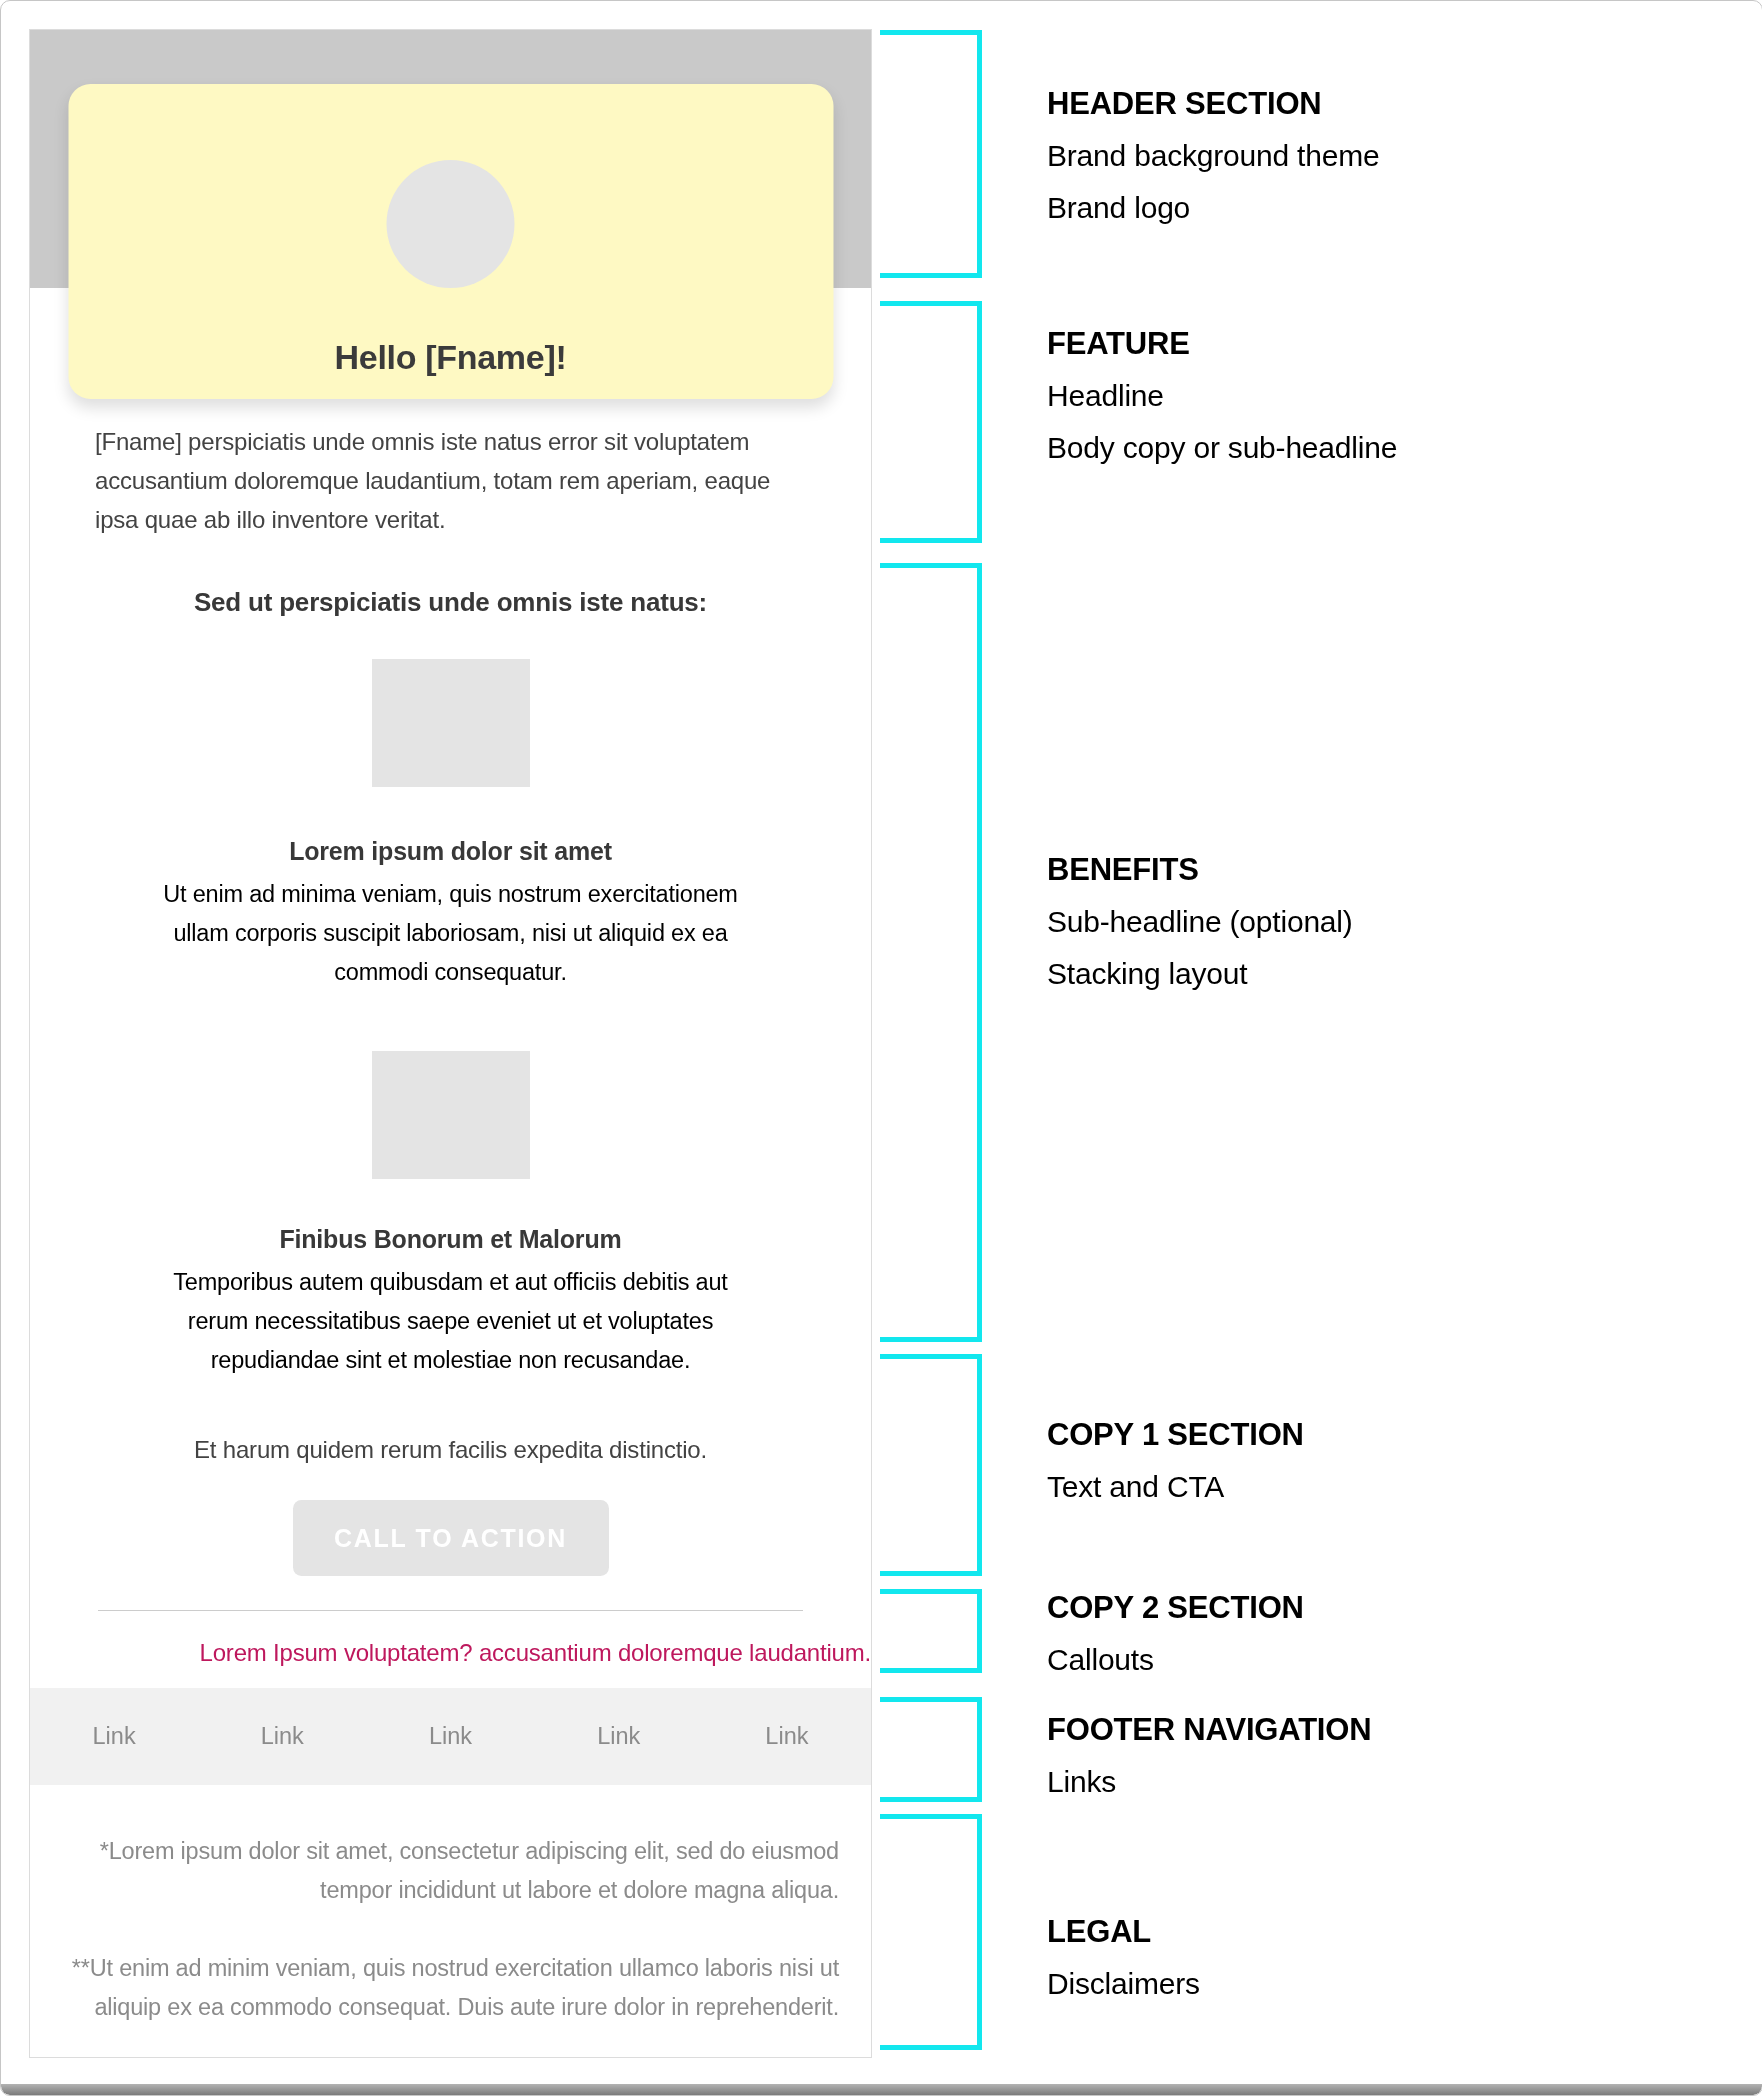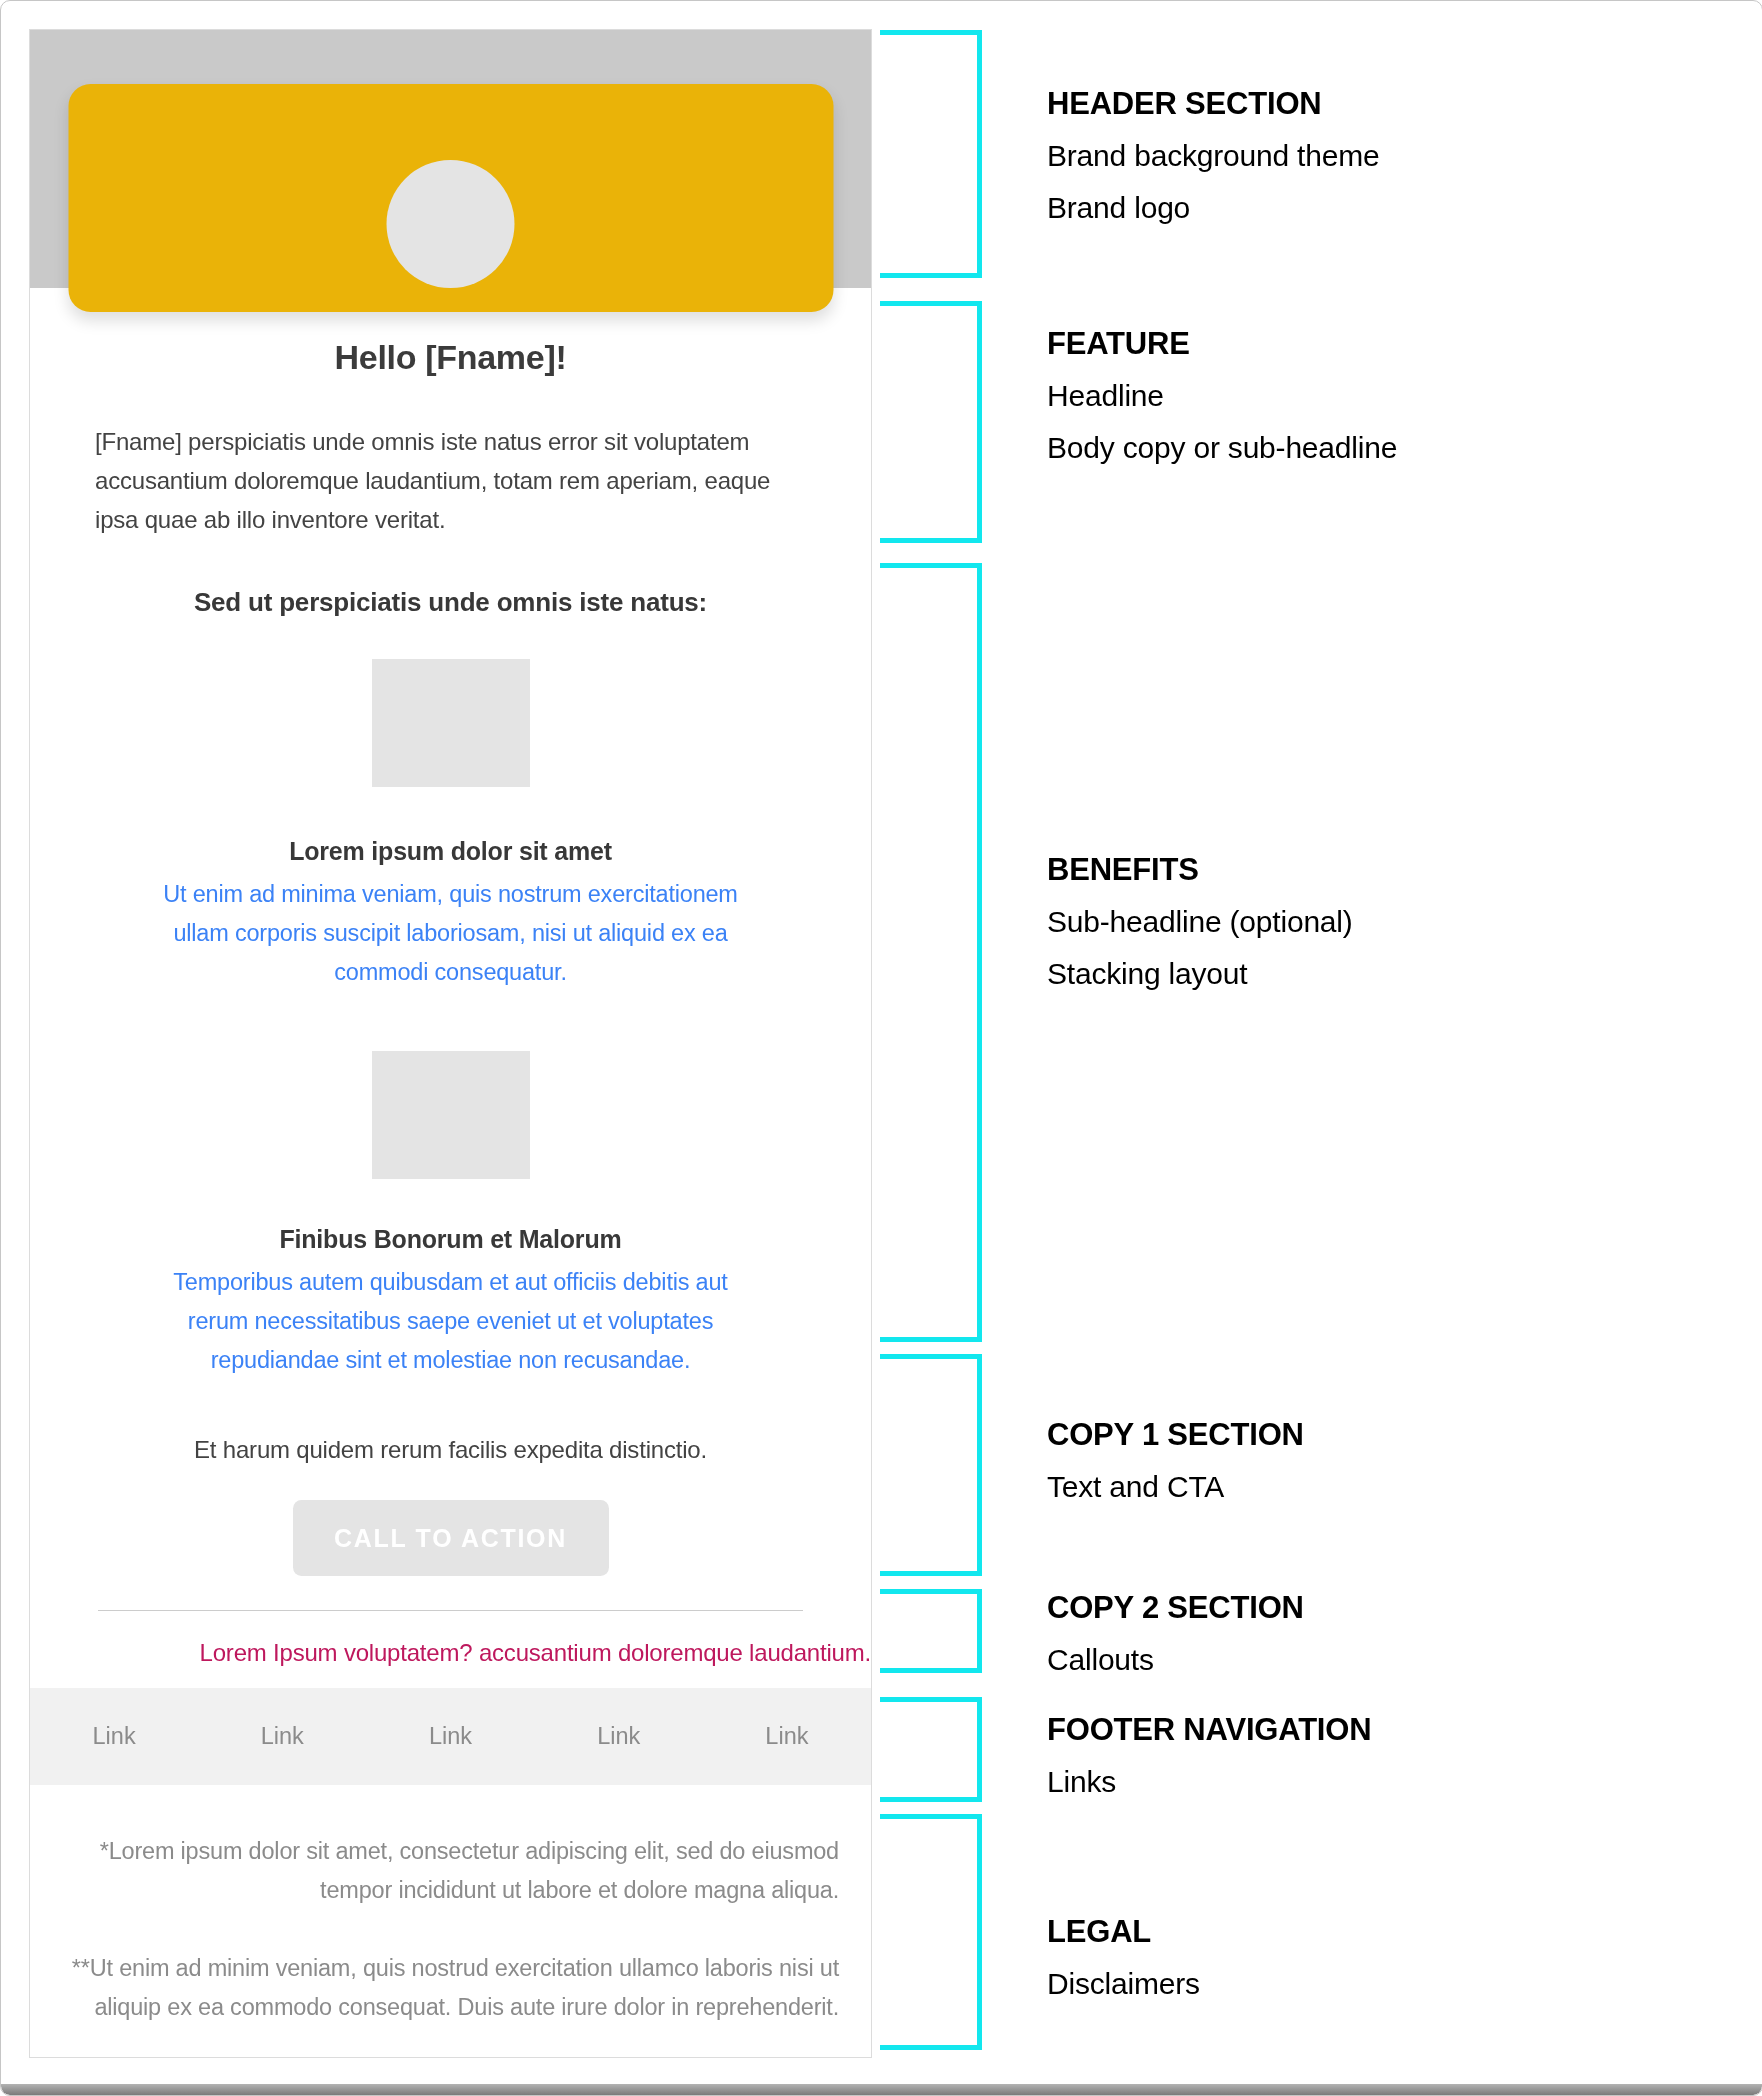--- a/index.html
+++ b/index.html
@@ -22,22 +22,22 @@
     border:1.7px solid #dcdcdc;
     background:#fff;
   }
   .header-zone{
     position:relative;
     height:258px;
     background:var(--header-band,#c9c9c9);
   }
   .hero-card{
     position:absolute;top:54px;left:50%;transform:translateX(-50%);
-    width:765px;height:228px;
-    background:#eab308;border-radius:22px;
+    width:765px;height:315px;
+    background:#fef9c3;border-radius:22px;
     box-shadow:0 8.4px 15px rgba(0,0,0,.13);
     text-align:center;
     z-index:2;
   }
   .logo-circle{
     width:128px;height:128px;border-radius:50%;
     background:var(--placeholder,#e4e4e4);
     margin:76px auto 0;
   }
   .greeting{
@@ -62,21 +62,21 @@
   .benefit-1 .img-ph{margin-top:38px;}
   .benefit-2 .img-ph{margin-top:59px;}
   .benefit-title{
     margin:8px;font-size:25px;font-weight:bold;line-height:32px;
     text-align:center;color:#383838;letter-spacing:-0.2px;
   }
   .benefit-1 .benefit-title{margin-top:48px;}
   .benefit-2 .benefit-title{margin-top:44px;}
   .benefit-body{
     margin:5px auto 0;width:587px;
-    font-size:23.5px;line-height:39px;text-align:center;color:#3b82f6;
+    font-size:23.5px;line-height:39px;text-align:center;color:#000000;
     letter-spacing:-0.2px;
   }
   .copy1-text{
     margin:56px 0 0;height:34px;
     font-size:24px;text-align:center;color:#434343;letter-spacing:-0.2px;
   }
   .cta{
     display:block;width:316px;height:76px;margin:30px auto 0;
     background:var(--placeholder,#e4e4e4);border:none;border-radius:8.4px;
     font-family:inherit;

